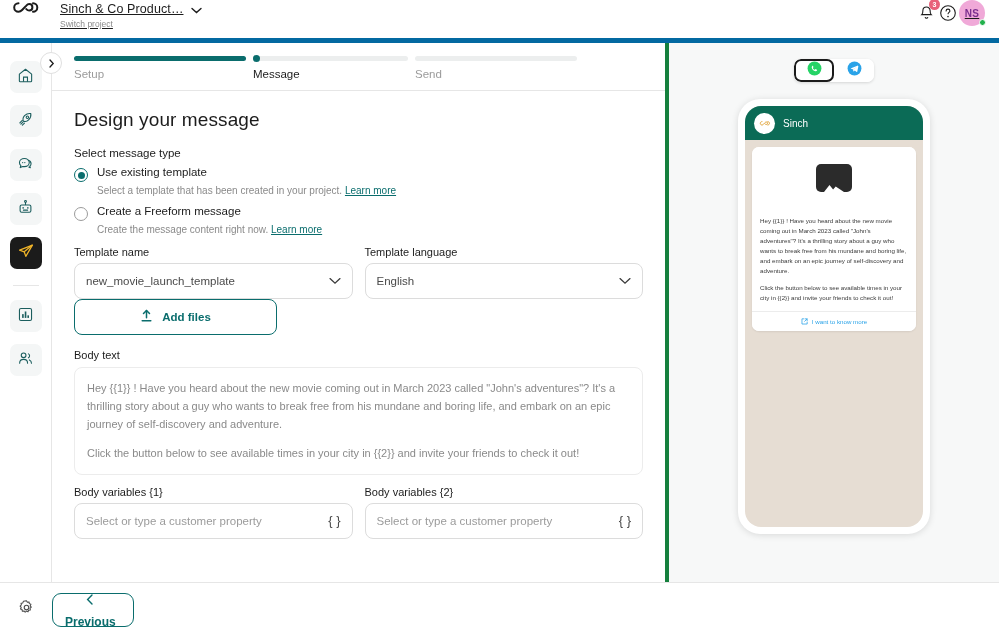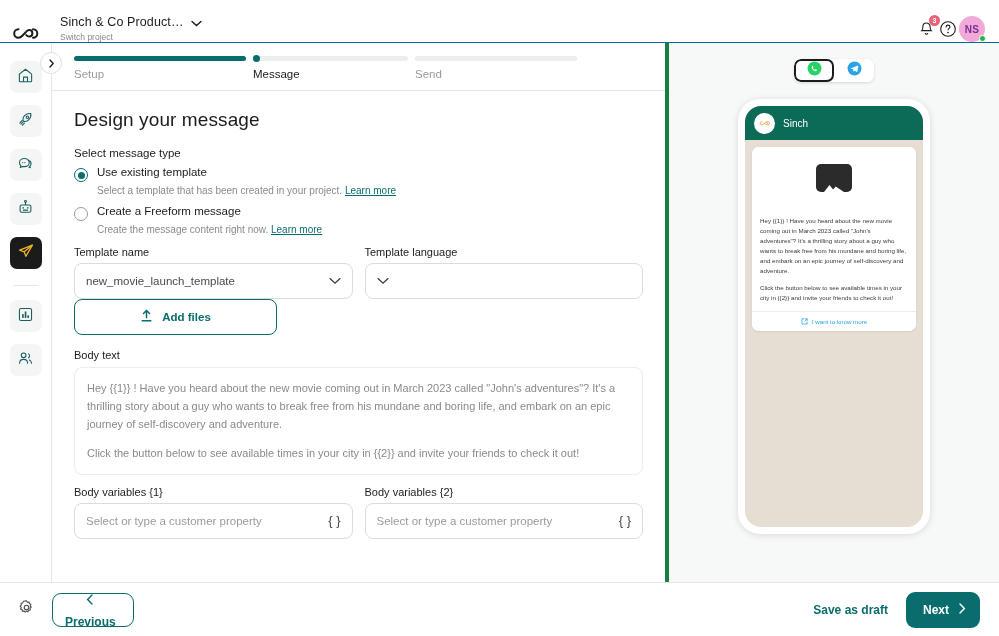--- a/index.html
+++ b/index.html
@@ -8,24 +8,24 @@
     font-family: "Liberation Sans", sans-serif;
     background: #ffffff;
     color: #1c1c1c;
     overflow: hidden;
   }
   .app { position: relative; width: 999px; height: 636px; display: flex; flex-direction: column; }
 
   
   .topbar {
     height: 43px; flex: 0 0 43px;
-    display: flex; align-items: flex-end;
-    border-bottom: 1px solid #0369a1;
+    display: flex; align-items: flex-start;
+    border-bottom: 5px solid #0369a1;
     background: #fff;
-    position: relative; z-index: 5;
+    position: relative; z-index: 5; text-decoration: underline;
   }
   .brand-logo { width: 52px; display: flex; align-items: center; justify-content: center; }
   .project-block { display: flex; flex-direction: column; justify-content: center; margin-left: 8px; }
   .project-row { display: flex; align-items: center; gap: 8px; }
   .project-name { font-size: 12.5px; color: #1c1c1c; letter-spacing: .1px; }
   .project-sub { font-size: 8.5px; color: #8a8a8a; margin-top: 1px; }
   .chev-sm { display:block; }
   .topbar-right { margin-left: auto; display: flex; align-items: center; padding-right: 14px; }
   .icon-btn { position: relative; width: 22px; height: 22px; display: flex; align-items: center; justify-content: center; cursor: pointer; }
   .bell-badge {
@@ -434,20 +434,21 @@
                 <span>
                   <svg width="12" height="8" viewBox="0 0 12 8">
                       <path d="M1 1.6L6 6.2l5-4.6" fill="none" stroke="#3a3a3a" stroke-width="1.3" stroke-linecap="round"></path>
                     </svg>
                 </span>
               </div>
             </div>
             <div class="field">
               <div class="field-label">Template language</div>
               <div class="select">
+                <span class="val">English</span>
                 <span>
                   <svg width="12" height="8" viewBox="0 0 12 8">
                       <path d="M1 1.6L6 6.2l5-4.6" fill="none" stroke="#3a3a3a" stroke-width="1.3" stroke-linecap="round"></path>
                     </svg>
                 </span>
               </div>
             </div>
           </div>
 
           <div class="add-files">
@@ -559,25 +560,14 @@
       </span>
     </div>
     <div class="btn-prev">
       <span>
         <svg width="8" height="11" viewBox="0 0 8 11">
             <path d="M6 1L1.6 5.5 6 10" fill="none" stroke="#0a6d6d" stroke-width="1.4" stroke-linecap="round"></path>
           </svg>
       </span>
       <span>Previous</span>
     </div>
-    <div class="footer-right">
-      <span class="save-draft">Save as draft</span>
-      <div class="btn-next">
-        <span>Next</span>
-        <span>
-          <svg width="8" height="11" viewBox="0 0 8 11">
-              <path d="M2 1l4.4 4.5L2 10" fill="none" stroke="#ffffff" stroke-width="1.4" stroke-linecap="round"></path>
-            </svg>
-        </span>
-      </div>
-    </div>
   </div>
 </div>
 
 </body></html>

